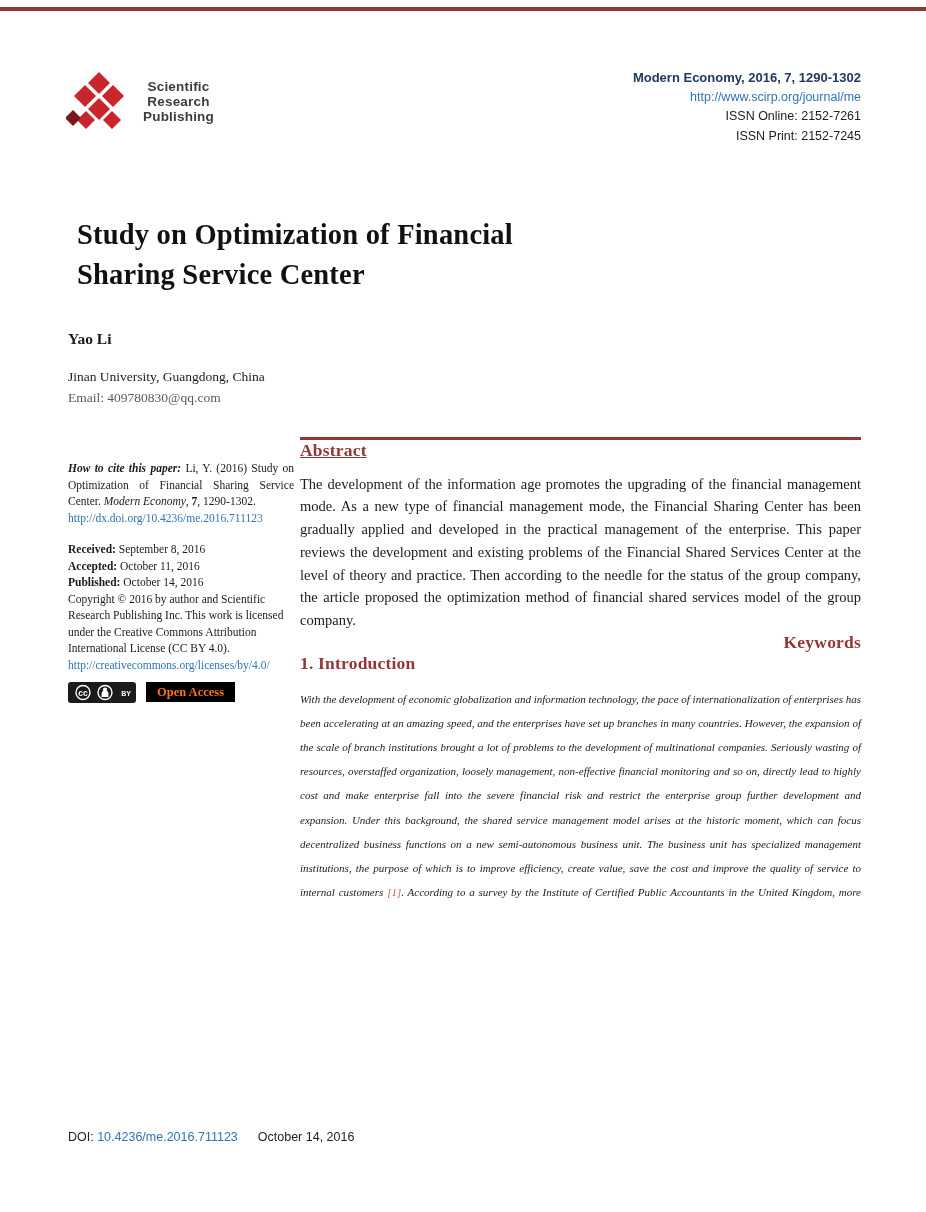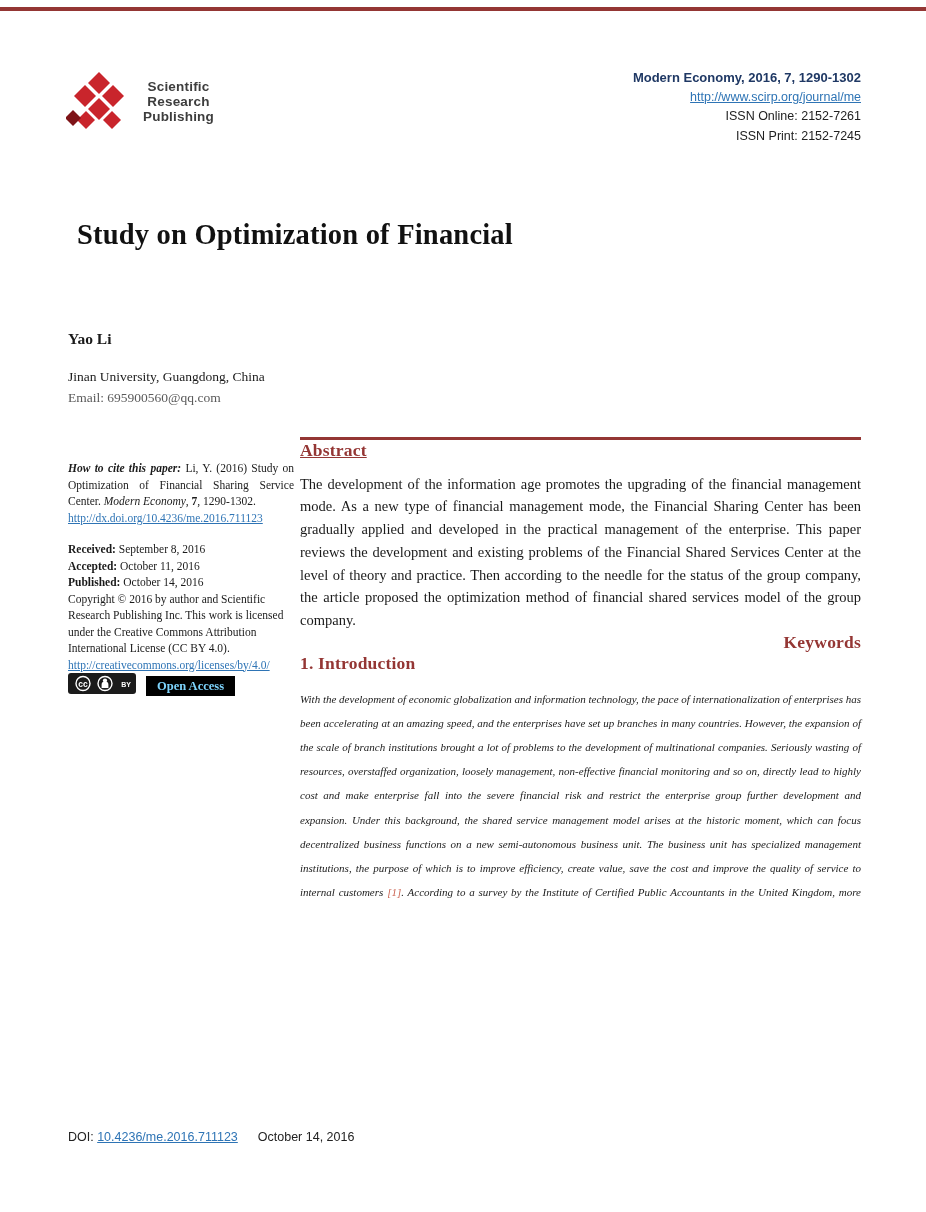--- a/index.html
+++ b/index.html
@@ -27,21 +27,21 @@
     font-weight: bold; font-size: 13.5px; line-height: 15px;
     color: #3d3d3d; letter-spacing: .2px;
   }
   .journal-info {
     position: absolute; right: 65px; top: 68px;
     text-align: right;
     font-family: "Liberation Sans", sans-serif;
     font-size: 12.5px; line-height: 19.5px; color: #222;
   }
   .journal-line { font-weight: bold; color: var(--navy); font-size: 13px; }
-  a.link { color: var(--link); text-decoration: underline; cursor: pointer; margin-top: 20px; }
+  a.link { color: var(--link); cursor: pointer; margin-top: 20px; }
   
   .title {
     position: absolute; left: 60px; top: 198px; width: 740px;
     font-size: 28.5px; font-weight: bold; line-height: 40px;
     color: #111; margin: 17px; letter-spacing: .2px;
   }
   .author { position: absolute; left: 68px; top: 330px; font-size: 15.5px; font-weight: bold; }
   .affiliation { position: absolute; left: 68px; top: 369px; font-size: 13.5px; }
   .email { position: absolute; left: 68px; top: 390px; font-size: 13.5px; color: #5a5a5a; }
   
@@ -53,23 +53,23 @@
     width: 226px; padding-top: 23px;
     font-size: 11.5px; line-height: 16.5px; color: #1a1a1a;
   }
   .sidebar p { margin: 0; }
   .side-cite { text-align: justify; }
   .b { font-weight: bold; }
   .i { font-style: italic; }
   .side-dates { margin-top: 15px; }
   .side-dates div { margin: 0; }
   .side-copyright { margin-top: 17px; }
-  .badges { display: flex; align-items: center; gap: 10px; }
+  .badges { margin-top: 9px; display: flex; gap: 10px; }
   .badge.oa {
-    display: inline-block; background: #000; color: #7dd3fc;
+    display: inline-block; background: #000; color: #f97316;
     font-family: "Liberation Serif", serif; font-weight: bold;
     font-size: 12.5px; line-height: 20px; padding: 0 11px; height: 20px;
   }
   
   .main { width: 561px; }
   .main-rule { height: 2.5px; background: var(--maroon); }
   h2.sec {
     margin: 0; font-size: 17.5px; font-weight: bold;
     color: var(--maroon); letter-spacing: .2px;
   }
@@ -121,24 +121,25 @@
 
   <div class="journal-info">
     <div class="journal-line">Modern Economy, 2016, 7, 1290-1302</div>
     <div><a class="link">http://www.scirp.org/journal/me</a></div>
     <div>ISSN Online: 2152-7261</div>
     <div>ISSN Print: 2152-7245</div>
   </div>
 
   <h1 class="title">
     <span>Study on Optimization of Financial</span><br>
+    <span>Sharing Service Center</span>
   </h1>
   <div class="author">Yao Li</div>
   <div class="affiliation">Jinan University, Guangdong, China</div>
-  <div class="email">Email: 695900560@qq.com</div>
+  <div class="email">Email: 409780830@qq.com</div>
 
   <div class="columns">
 
     <aside class="sidebar">
       <p class="side-cite">
         <span class="b i">How to cite this paper:</span><span> Li, Y. (2016) Study on Optimization of Financial Sharing Service Center. </span><span class="i">Modern Economy</span><span>, </span><span class="b">7</span><span>, 1290-1302.</span><br>
         <a class="link">http://dx.doi.org/10.4236/me.2016.711123</a>
       </p>
 
       <div class="side-dates">

